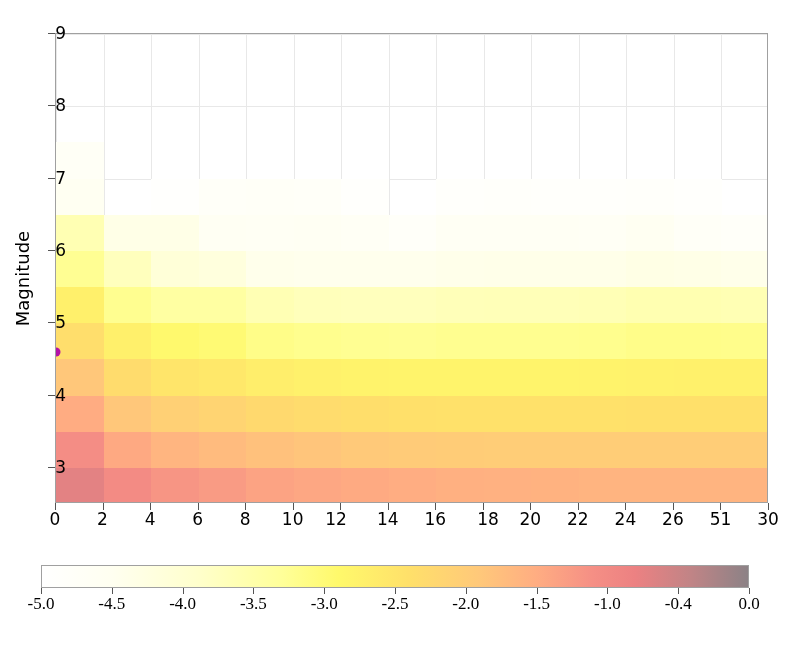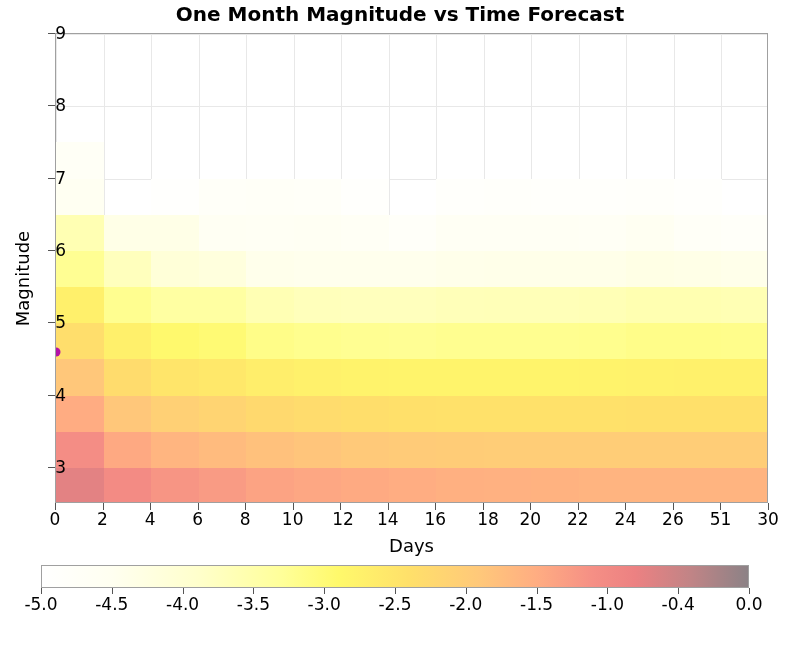--- a/index.html
+++ b/index.html
@@ -91,34 +91,34 @@
     border:1px solid #a0a0a0;
     box-sizing:border-box;
   }
   .cbtick-mark{position:absolute;top:588px;width:1px;height:6px;background:#555;}
   .cbtick{
     position:absolute;
     top:594px;width:70px;
     text-align:center;
     font-size:17px;color:#000;
     transform:translateX(-50%);
+    font-family:Liberation Serif, serif;
   }
   #cblabel{
     position:absolute;
     left:41px;top:620px;width:708px;
     text-align:center;
     font-size:18px;color:#000;
   }
 </style>
 </head>
 <body>
 
 <div id="fig">
 
-  <div id="title">One Month Magnitude vs Time Forecast</div>
 
   <div id="axes">
     <div id="grid">
         <div class="gl-v" style="left: 0px;"></div>
         <div class="gl-v" style="left: 47.5333px;"></div>
         <div class="gl-v" style="left: 95.0667px;"></div>
         <div class="gl-v" style="left: 142.6px;"></div>
         <div class="gl-v" style="left: 190.133px;"></div>
         <div class="gl-v" style="left: 237.667px;"></div>
         <div class="gl-v" style="left: 285.2px;"></div>
@@ -273,21 +273,20 @@
         <div class="cell" style="left: 617.933px; top: 433.846px; width: 48.1333px; height: 36.7538px; background: rgb(255, 180, 128);"></div>
         <div class="cell" style="left: 665.467px; top: 433.846px; width: 48.1333px; height: 36.7538px; background: rgb(255, 180, 128);"></div>
       </div>
     <div id="marker" style="left: 0px; top: 318.154px; background: rgb(179, 18, 168);"></div>
   </div>
 
   <div id="yaxis"></div>
   <div id="ylabel">Magnitude</div>
 
   <div id="xaxis"></div>
-  <div id="xlabel">Days</div>
 
   <div id="cbar-wrap">
     <div id="cbar" style="background: linear-gradient(to right, rgb(255, 255, 255) 0%, rgb(255, 255, 240) 10%, rgb(255, 255, 204) 22%, rgb(255, 255, 153) 34%, rgb(255, 249, 107) 42%, rgb(255, 224, 106) 52%, rgb(255, 200, 122) 62%, rgb(255, 173, 130) 70%, rgb(245, 143, 133) 78%, rgb(236, 129, 130) 84%, rgb(192, 132, 134) 92%, rgb(140, 130, 134) 100%);"></div>
   </div>
   <div id="cbaxis"></div>
 
 <div class="ytick" style="top: 466.846px;">3</div>
     <div class="ytick-mark" style="top: 466.846px;"></div>
     <div class="ytick" style="top: 394.538px;">4</div>
     <div class="ytick-mark" style="top: 394.538px;"></div>
@@ -306,21 +305,21 @@
     <div class="xtick" style="left: 102.533px;">2</div>
     <div class="xtick-mark" style="left: 102.533px;"></div>
     <div class="xtick" style="left: 150.067px;">4</div>
     <div class="xtick-mark" style="left: 150.067px;"></div>
     <div class="xtick" style="left: 197.6px;">6</div>
     <div class="xtick-mark" style="left: 197.6px;"></div>
     <div class="xtick" style="left: 245.133px;">8</div>
     <div class="xtick-mark" style="left: 245.133px;"></div>
     <div class="xtick" style="left: 292.667px;">10</div>
     <div class="xtick-mark" style="left: 292.667px;"></div>
-    <div class="xtick" style="left: 343px;">12</div>
+    <div class="xtick" style="left: 336px;">12</div>
     <div class="xtick-mark" style="left: 340.2px;"></div>
     <div class="xtick" style="left: 387.733px;">14</div>
     <div class="xtick-mark" style="left: 387.733px;"></div>
     <div class="xtick" style="left: 435.267px;">16</div>
     <div class="xtick-mark" style="left: 435.267px;"></div>
     <div class="xtick" style="left: 488px;">18</div>
     <div class="xtick-mark" style="left: 482.8px;"></div>
     <div class="xtick" style="left: 530.333px;">20</div>
     <div class="xtick-mark" style="left: 530.333px;"></div>
     <div class="xtick" style="left: 577.867px;">22</div>

